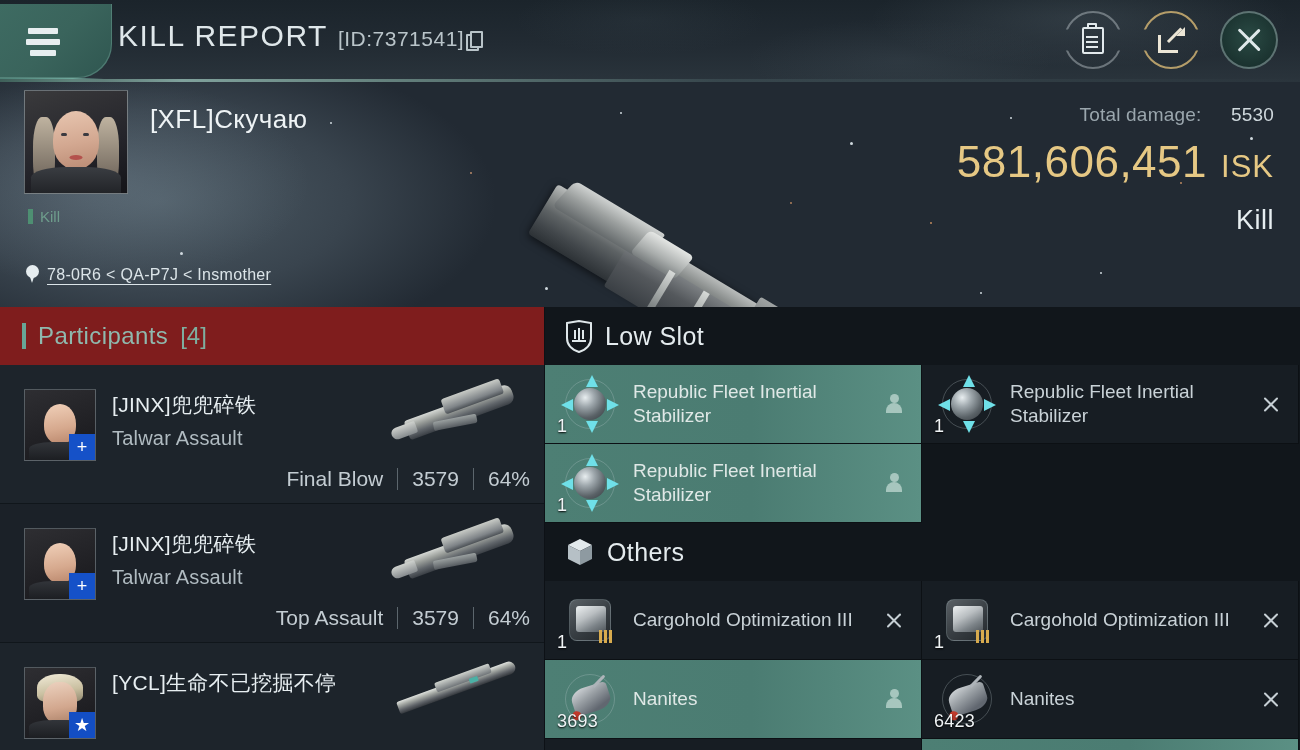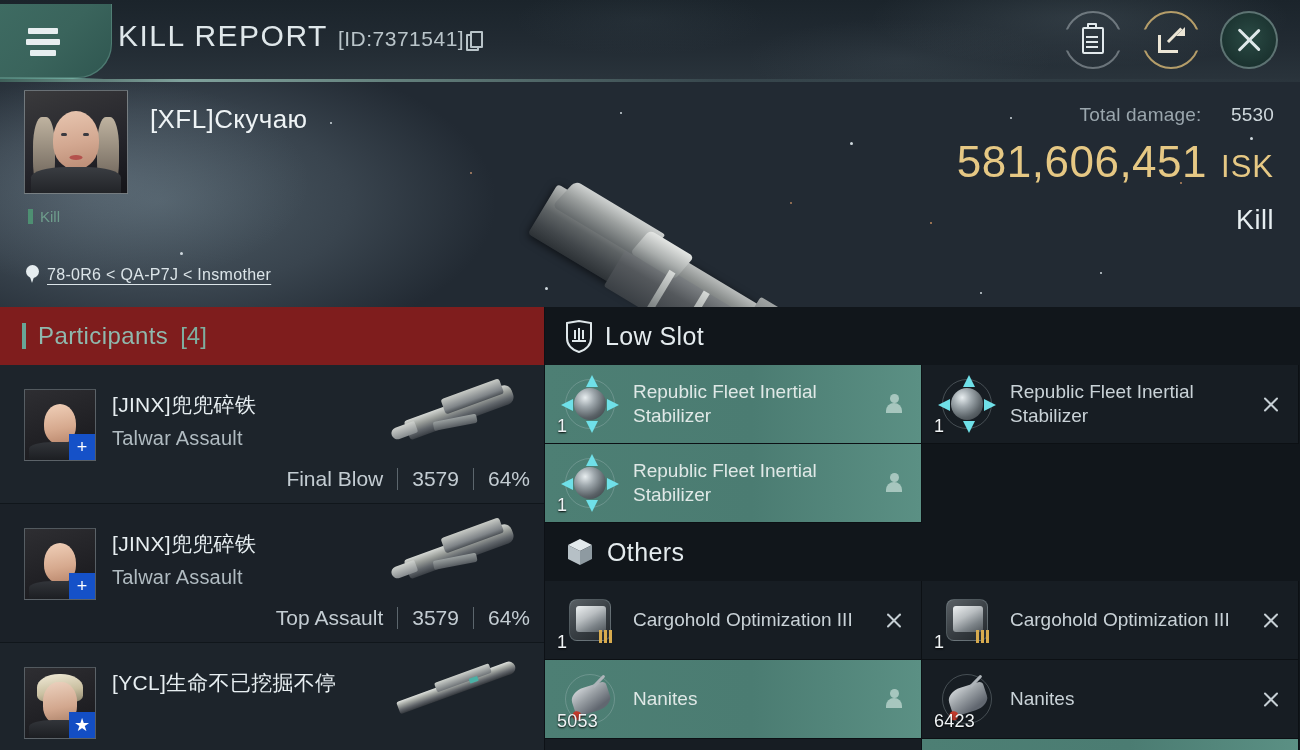--- a/index.html
+++ b/index.html
@@ -738,21 +738,21 @@
           <div class="mod-name">Cargohold Optimization III</div>
           <div class="mod-right">
             <span class="x-ic"></span>
           </div>
         </div>
 
         <div class="mod hl">
           <div class="mod-ic">
             <div class="circ-ic"></div>
               <div class="nanite"></div>
-            <span class="qty">5053</span>
+            <span class="qty">3693</span>
           </div>
           <div class="mod-name">Nanites</div>
           <div class="mod-right">
             <span class="person-ic"></span>
           </div>
         </div>
 
         <div class="mod">
           <div class="mod-ic">
             <div class="circ-ic"></div>

